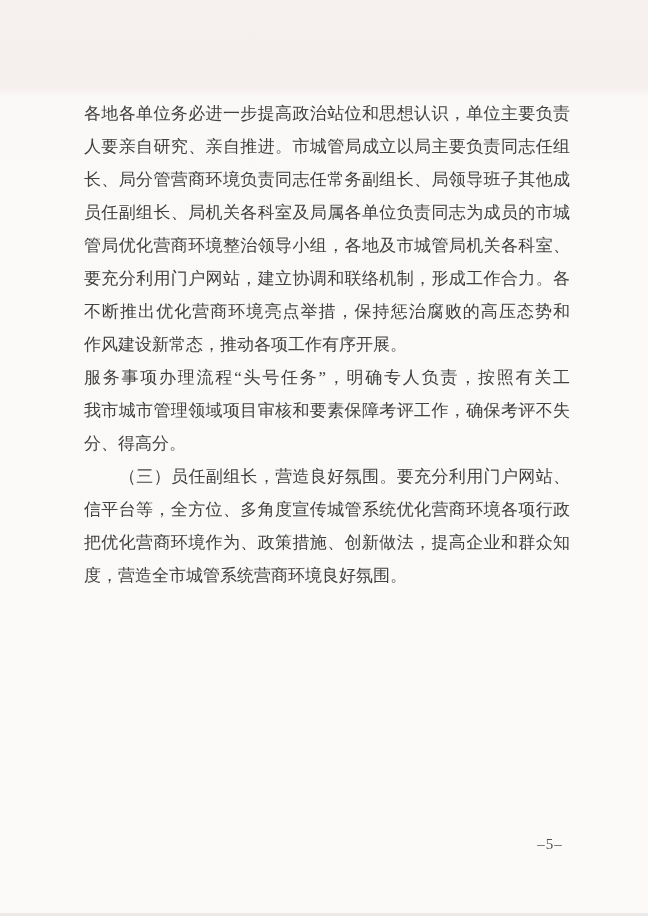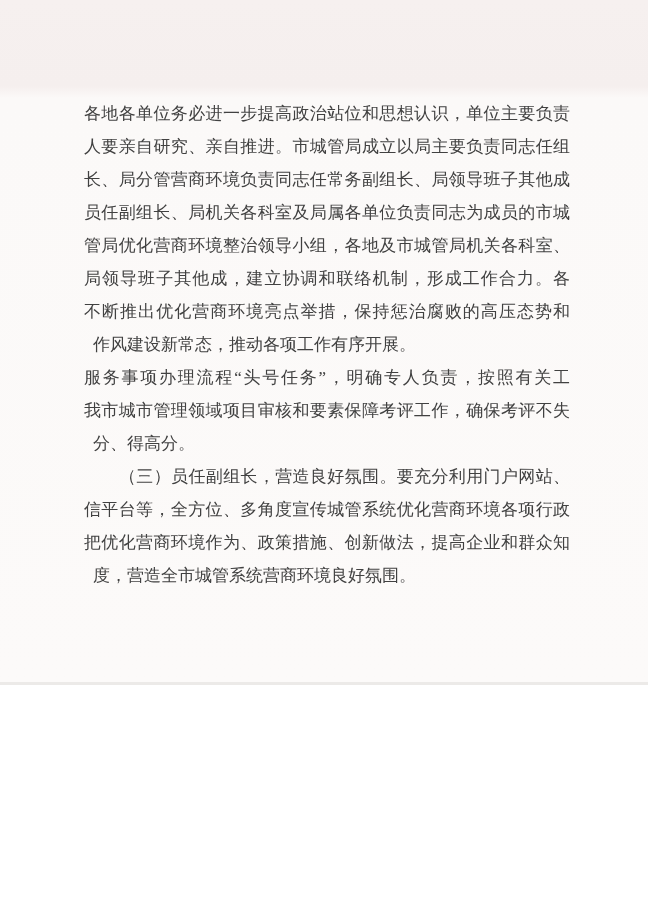--- a/index.html
+++ b/index.html
@@ -8,21 +8,21 @@
   }
   body {
     width: 648px;
     height: 916px;
     font-family: "Liberation Serif", "DejaVu Serif", serif;
     background: #ffffff;
   }
   .page {
     position: relative;
     width: 648px;
-    height: 685px;
+    height: 916px;
     overflow: hidden;
     
     background: linear-gradient(180deg, #f6f0ef 0px, #f5efee 86px, #fbf9f8 98px, #fcfaf9 100%);
     text-decoration: underline;
   }
   .page::after {
     
     content: "";
     position: absolute;
     left: 0;
@@ -43,21 +43,20 @@
   }
   .line {
     height: 33px;
     overflow: hidden;
     text-align: justify;
     text-align-last: justify;
     white-space: normal;
   }
   .line.last {
     text-align-last: left;
-    margin-left: 9px;
   }
   .line.indent {
     padding-left: 35px; 
   }
   .page-number {
     position: absolute;
     top: 835px;
     left: 505px;
     width: 90px;
     text-align: center;
@@ -70,21 +69,21 @@
 </head>
 <body>
 
 <div class="page">
   <div class="doc-body" id="doc-body">
       <div class="line">各地各单位务必进一步提高政治站位和思想认识，单位主要负责</div>
       <div class="line">人要亲自研究、亲自推进。市城管局成立以局主要负责同志任组</div>
       <div class="line">长、局分管营商环境负责同志任常务副组长、局领导班子其他成</div>
       <div class="line">员任副组长、局机关各科室及局属各单位负责同志为成员的市城</div>
       <div class="line">管局优化营商环境整治领导小组，各地及市城管局机关各科室、</div>
-      <div class="line">局领导班子其他成，建立协调和联络机制，形成工作合力。各</div>
+      <div class="line">要充分利用门户网站，建立协调和联络机制，形成工作合力。各</div>
       <div class="line">不断推出优化营商环境亮点举措，保持惩治腐败的高压态势和</div>
       <div class="line last">作风建设新常态，推动各项工作有序开展。</div>
       <div class="line">服务事项办理流程“头号任务”，明确专人负责，按照有关工</div>
       <div class="line">我市城市管理领域项目审核和要素保障考评工作，确保考评不失</div>
       <div class="line last">分、得高分。</div>
       <div class="line indent">（三）员任副组长，营造良好氛围。要充分利用门户网站、微</div>
       <div class="line">信平台等，全方位、多角度宣传城管系统优化营商环境各项行政</div>
       <div class="line">把优化营商环境作为、政策措施、创新做法，提高企业和群众知晓</div>
       <div class="line last">度，营造全市城管系统营商环境良好氛围。</div>
     </div>

